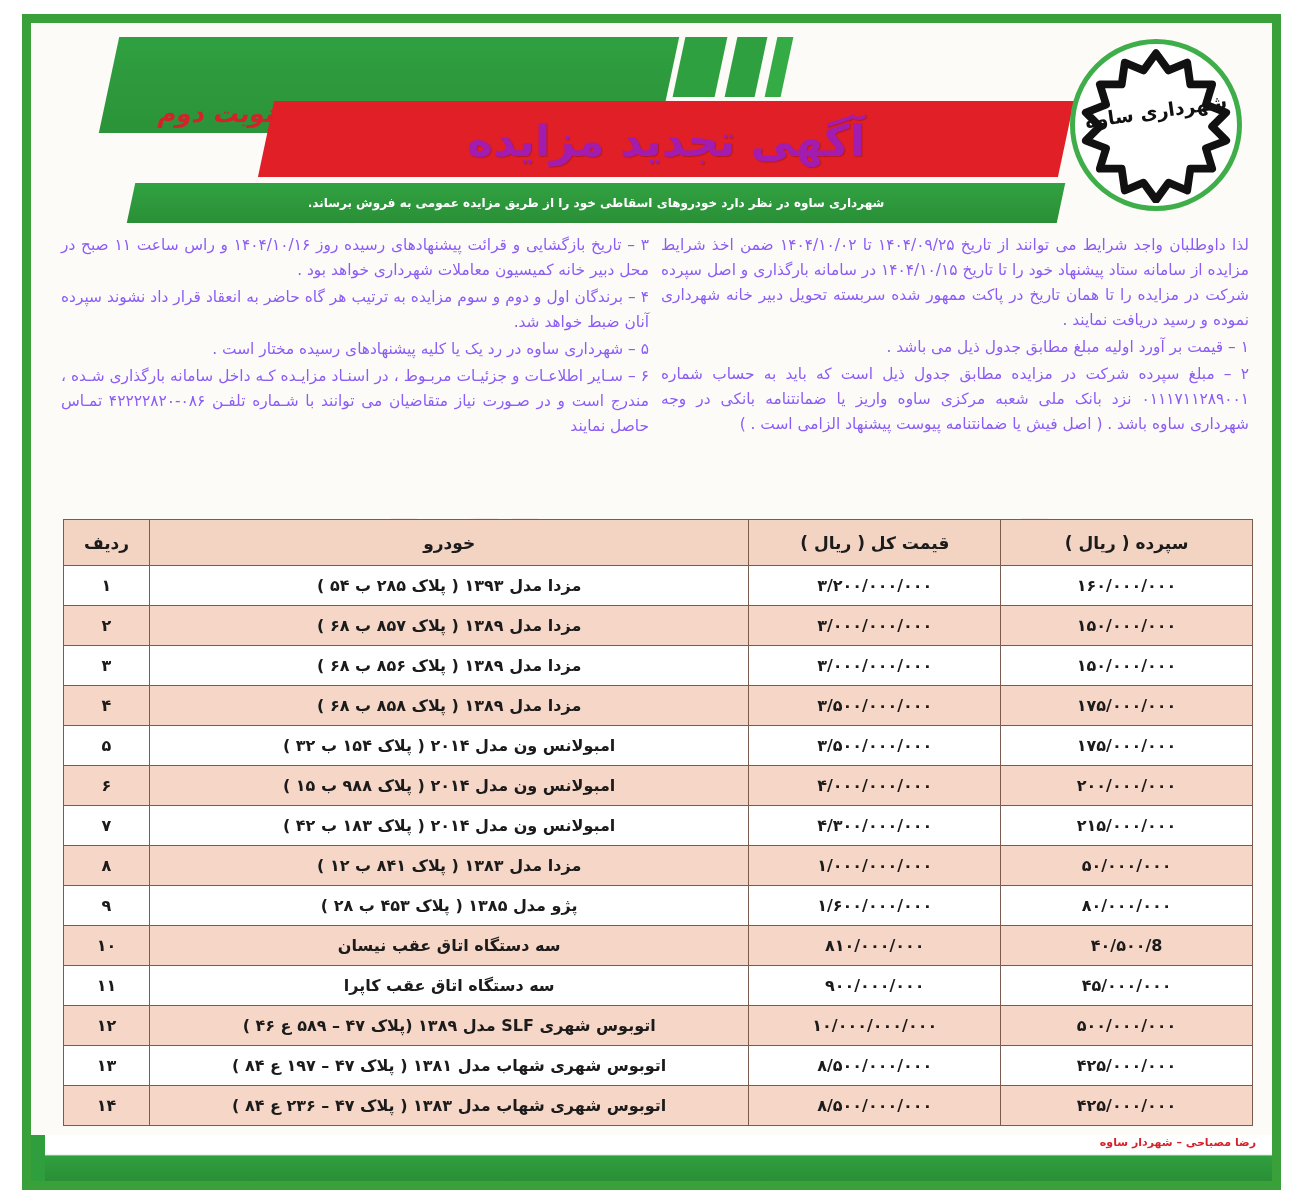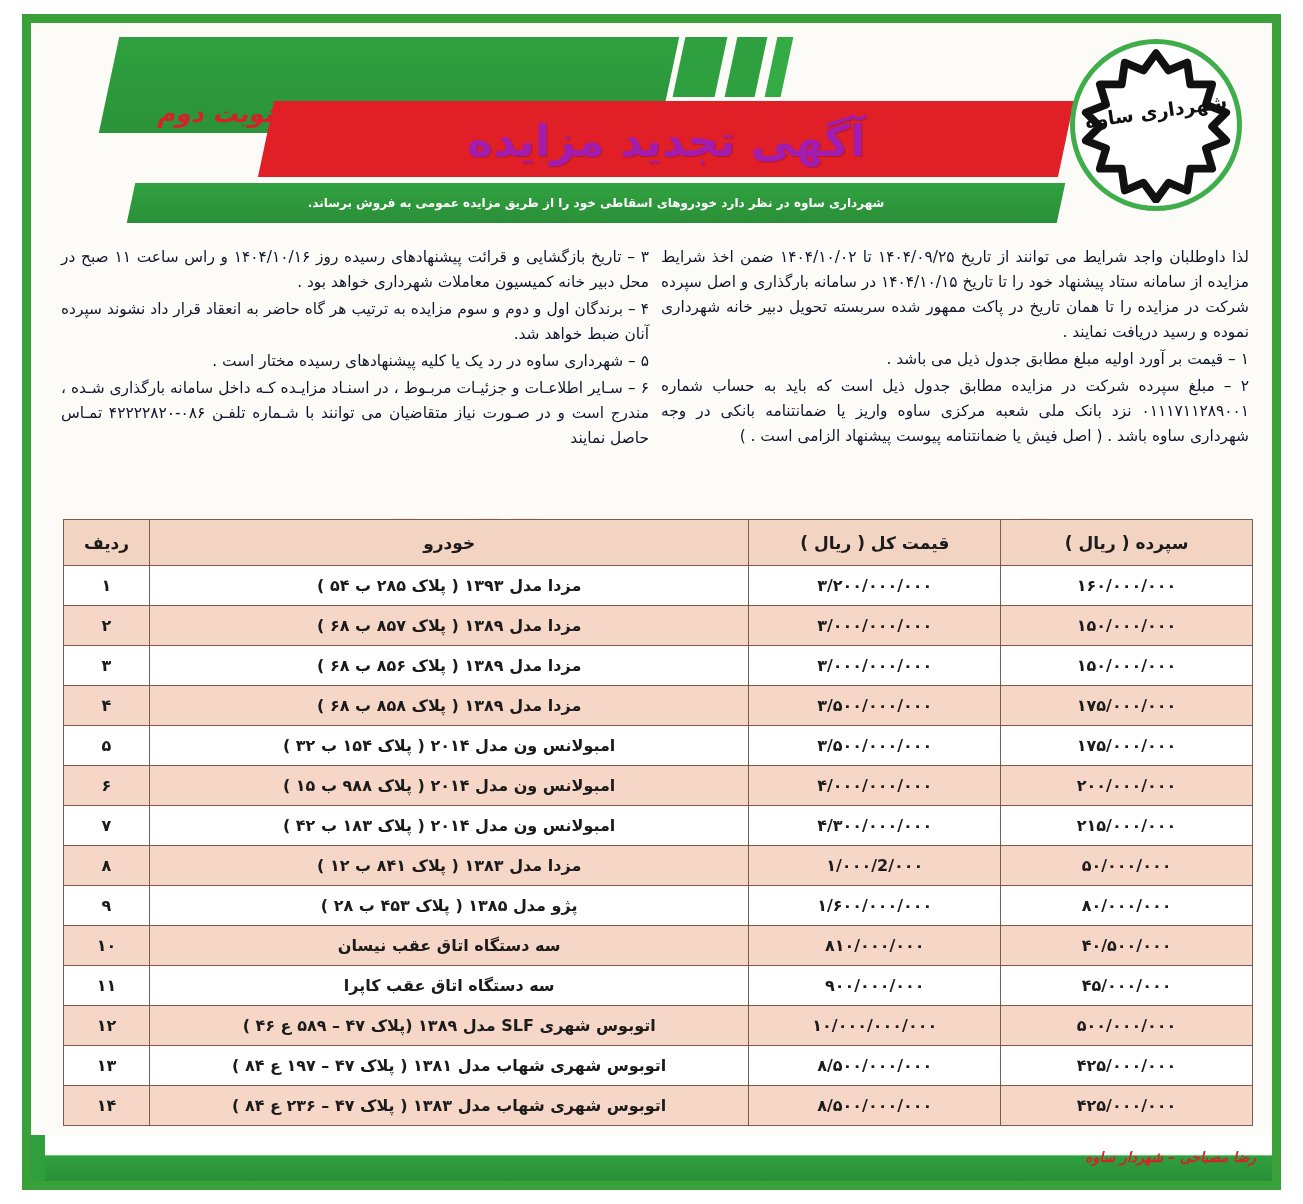--- a/index.html
+++ b/index.html
@@ -161,24 +161,24 @@
 
   
   #text-cols {
     position: absolute;
     left: 12px; top: 206px;
     width: 1216px; height: 280px;
     z-index: 5;
   }
   .txt-col {
     position: absolute;
-    top: 16px;
+    top: 4px;
     font-size: 15.4px;
     line-height: 1.62;
-    color: #0f172a;
+    color: #8b5cf6;
     text-align: justify;
     direction: rtl;
   }
   #col-right { right: 10px; width: 588px; }
   #col-left  { left: 18px;  width: 588px; }
   .para { margin: 0 0 2px 0; }
 
   
   #tbl-wrap {
     position: absolute;
@@ -217,26 +217,25 @@
   
   #footer-bar {
     position: absolute;
     left: 0; bottom: 0;
     width: 100%; height: 46px;
     background: linear-gradient(180deg,#ffffff 0%,#ffffff 42%,#2f9f3e 46%,#2a8f37 100%);
     z-index: 5;
   }
   #footer-sig {
     position: absolute;
-    right: 16px; bottom: 16px;
-    font-size: 14px;
+    right: 16px; bottom: 32px;
+    font-size: 11px;
     font-weight: bold;
     color: #d6202a;
     z-index: 7;
-    font-style: italic;
   }
   #footer-left-tab {
     position: absolute;
     left: 0; bottom: 0;
     width: 14px; height: 46px;
     background: #2f9f3e;
     z-index: 6;
   }
 </style>
 </head>
@@ -333,32 +332,32 @@
               <td class="c-radif">۶</td>
             </tr>
             <tr class="odd">
               <td class="c-sepordeh">۲۱۵/۰۰۰/۰۰۰</td>
               <td class="c-gheymat">۴/۳۰۰/۰۰۰/۰۰۰</td>
               <td class="c-khodro">امبولانس ون مدل ۲۰۱۴ ( پلاک ۱۸۳ ب ۴۲ )</td>
               <td class="c-radif">۷</td>
             </tr>
             <tr class="even">
               <td class="c-sepordeh">۵۰/۰۰۰/۰۰۰</td>
-              <td class="c-gheymat">۱/۰۰۰/2/۰۰۰</td>
+              <td class="c-gheymat">۱/۰۰۰/۰۰۰/۰۰۰</td>
               <td class="c-khodro">مزدا مدل ۱۳۸۳ ( پلاک ۸۴۱ ب ۱۲ )</td>
               <td class="c-radif">۸</td>
             </tr>
             <tr class="odd">
               <td class="c-sepordeh">۸۰/۰۰۰/۰۰۰</td>
               <td class="c-gheymat">۱/۶۰۰/۰۰۰/۰۰۰</td>
               <td class="c-khodro">پژو مدل ۱۳۸۵ ( پلاک ۴۵۳ ب ۲۸ )</td>
               <td class="c-radif">۹</td>
             </tr>
             <tr class="even">
-              <td class="c-sepordeh">۴۰/۵۰۰/۰۰۰</td>
+              <td class="c-sepordeh">۴۰/۵۰۰/8</td>
               <td class="c-gheymat">۸۱۰/۰۰۰/۰۰۰</td>
               <td class="c-khodro">سه دستگاه اتاق عقب نیسان</td>
               <td class="c-radif">۱۰</td>
             </tr>
             <tr class="odd">
               <td class="c-sepordeh">۴۵/۰۰۰/۰۰۰</td>
               <td class="c-gheymat">۹۰۰/۰۰۰/۰۰۰</td>
               <td class="c-khodro">سه دستگاه اتاق عقب کاپرا</td>
               <td class="c-radif">۱۱</td>
             </tr>

